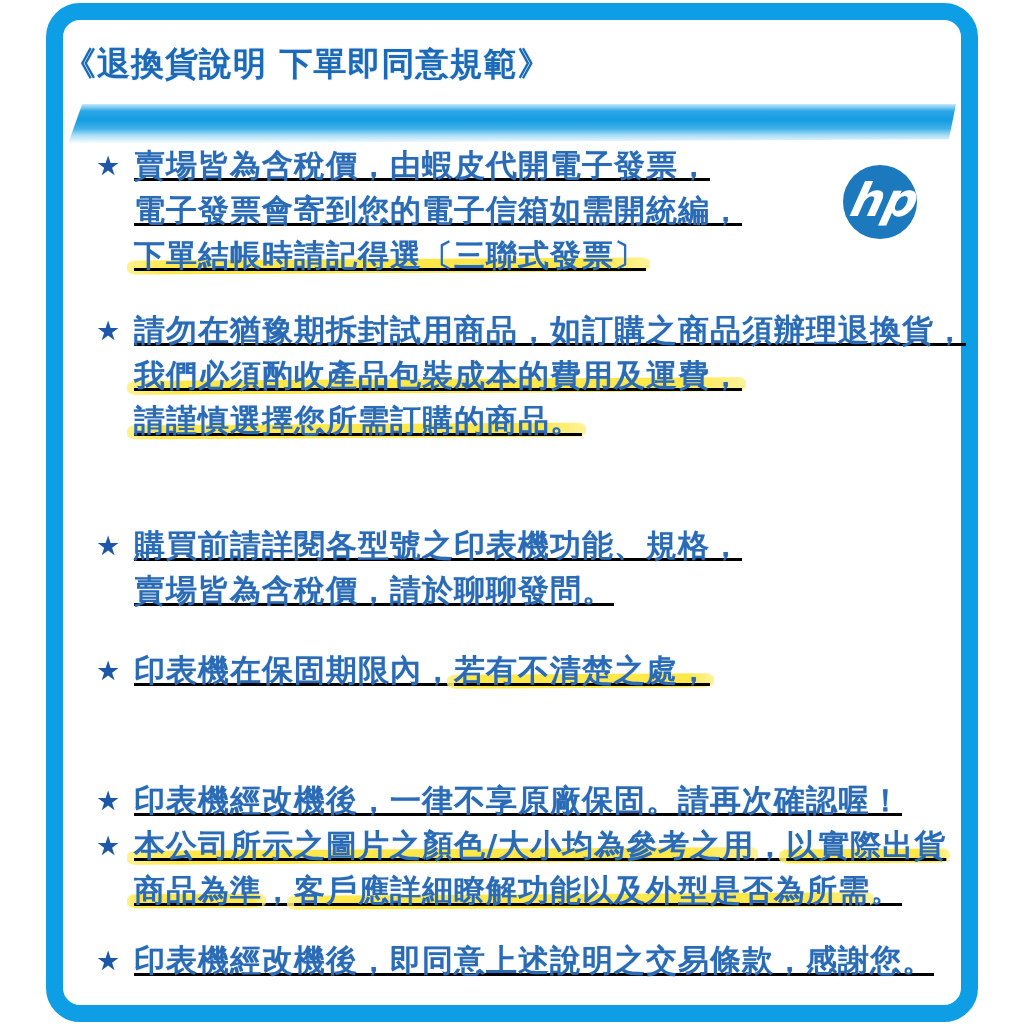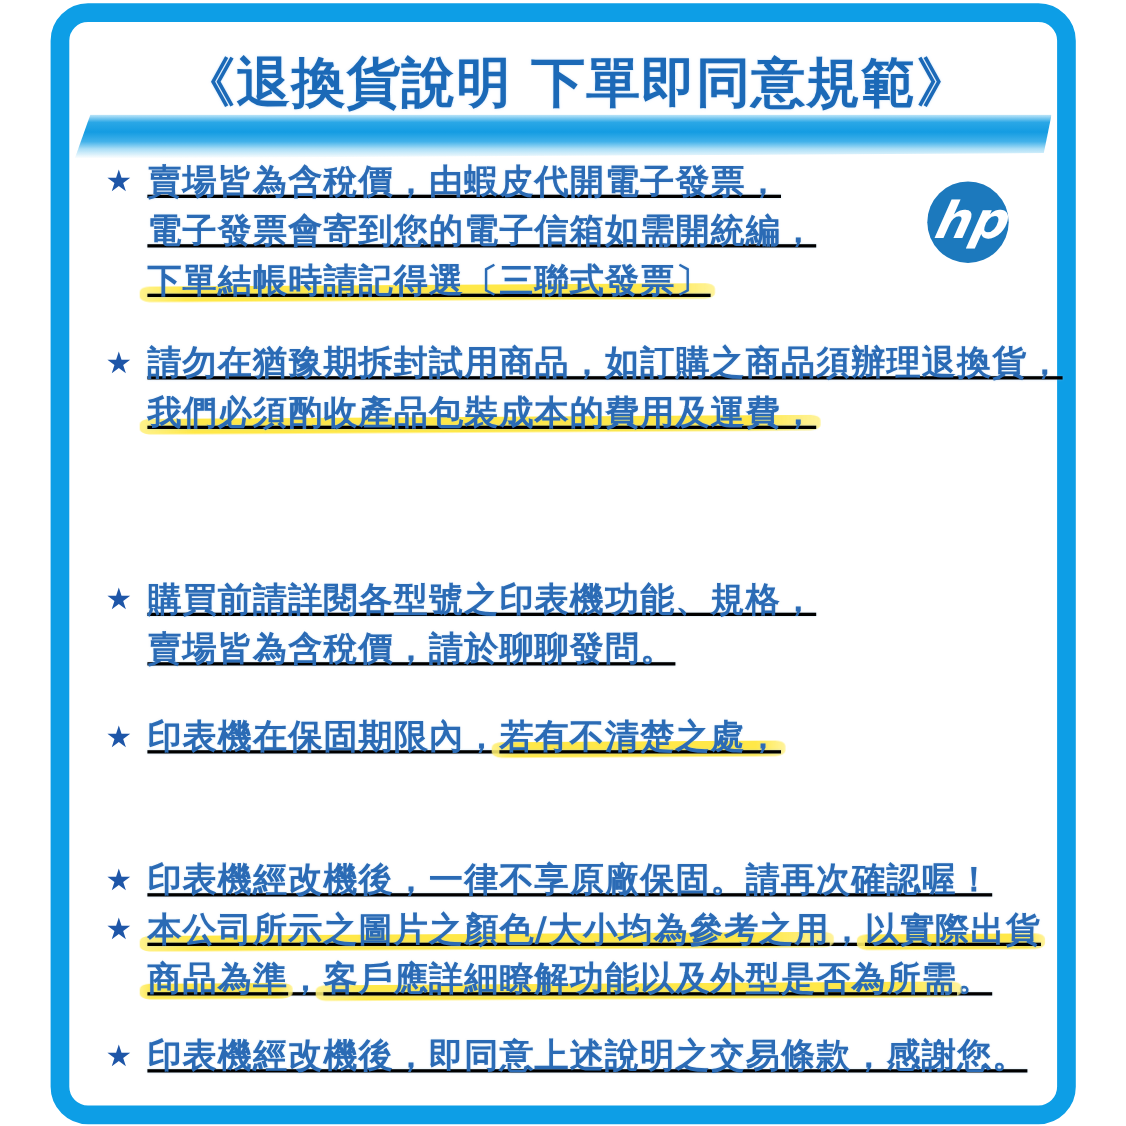--- a/index.html
+++ b/index.html
@@ -8,22 +8,22 @@
     font-family:"DejaVu Sans","Liberation Sans",sans-serif;font-weight:700;
   }
   
   .frame{
     position:absolute;left:46px;top:3px;width:932px;height:1019px;
     box-sizing:border-box;border:17px solid var(--frame,#0d9ee6);
     border-radius:34px;background:#fff;
   }
   
   .title{
-    position:absolute;top:14px;left:0;width:898px;margin:12px;
-    text-align:center;font-size:49px;line-height:60px;letter-spacing:1px;
+    position:absolute;top:14px;left:0;width:898px;margin:0;
+    font-size:33px;line-height:60px;letter-spacing:1px;
     color:var(--title,#1b69b7);white-space:nowrap;
     text-shadow:0 0 2px rgba(140,190,235,.55);
   }
   
   .divider{
     position:absolute;top:84px;left:5px;width:888px;height:40px;
     background:linear-gradient(180deg,
       rgba(150,214,245,.55) 0%,
       #2aa7e6 18%,
       var(--divider,#149ce2) 40%,
@@ -97,20 +97,21 @@
             <div class="line"><span>賣場皆為含稅價，由蝦皮代開電子發票，</span></div>
             <div class="line"><span>電子發票會寄到您的電子信箱如需開統編，</span></div>
             <div class="line"><span class="hl">下單結帳時請記得選〔三聯式發票〕</span></div>
           </div>
         </div>
         <div class="bullet">
           <span class="star">★</span>
           <div class="lines">
             <div class="line"><span>請勿在猶豫期拆封試用商品，如訂購之商品須辦理退換貨，</span></div>
             <div class="line"><span class="hl">我們必須酌收產品包裝成本的費用及運費，</span></div>
+            <div class="line"><span class="hl">請謹慎選擇您所需訂購的商品。</span></div>
           </div>
         </div>
         <div class="bullet">
           <span class="star">★</span>
           <div class="lines">
             <div class="line"><span>購買前請詳閱各型號之印表機功能、規格，</span></div>
             <div class="line"><span>賣場皆為含稅價，請於聊聊發問。</span></div>
           </div>
         </div>
         <div class="bullet">

